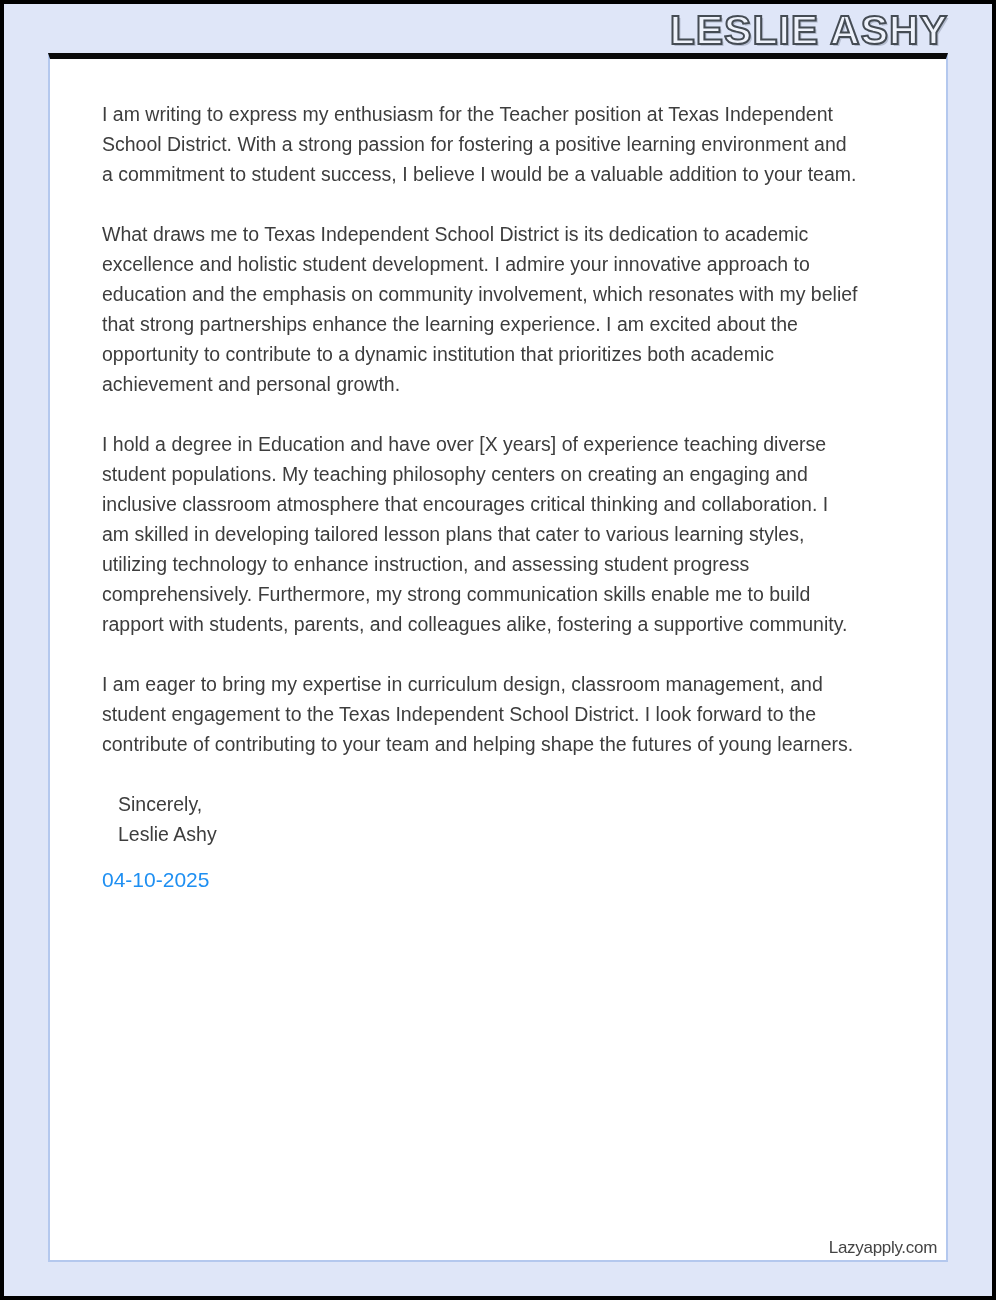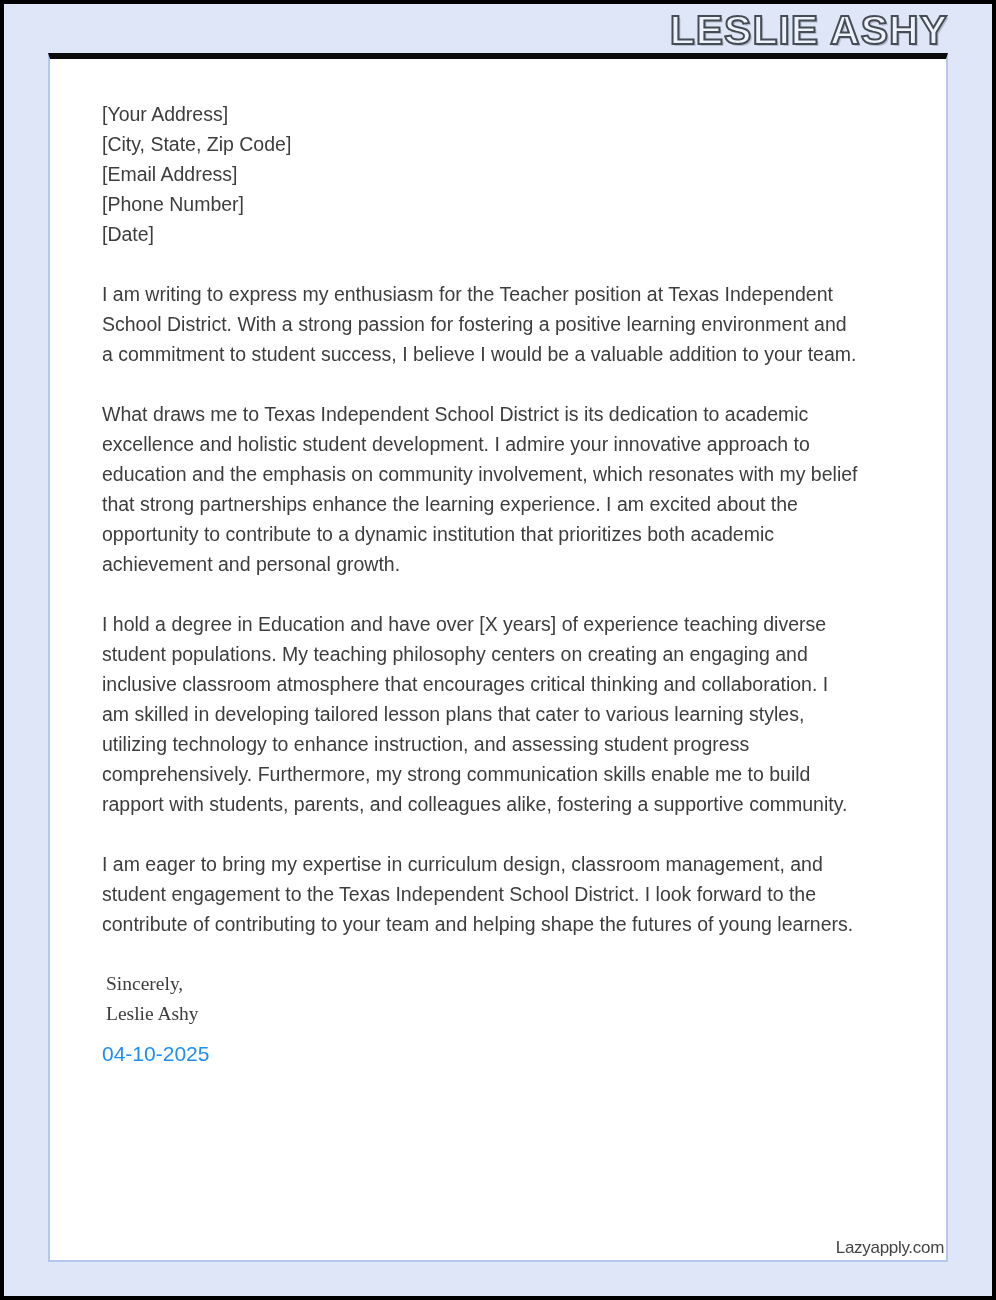--- a/index.html
+++ b/index.html
@@ -51,54 +51,47 @@
     padding: 40px 48px 0 52px;
     width: 858px;
     font-size: 19.5px;
     line-height: 30px;
     color: var(--text);
     font-weight: 400;
   }
   .letter-body p { margin: 0 0 30px 0; max-width: 800px; }
   .address-block { margin: 0 0 30px 0; }
   .address-line { line-height: 30px; }
-  .signoff-block { margin: 4px; font-family: Liberation Serif, serif; }
+  .signoff-block { margin: 16px; }
   .signoff-line { line-height: 30px; }
   .letter-date {
     margin-top: 10px;
     font-size: 21px;
     line-height: 30px;
     color: var(--accent_date);
   }
   .watermark {
     position: absolute;
-    right: 2px;
+    right: 9px;
     bottom: 2px;
     font-size: 17px;
     line-height: 20px;
     color: var(--watermark);
     font-stretch: condensed;
     letter-spacing: -0.3px;
   }
 </style>
 </head>
 <body>
 
 <div class="header-name">LESLIE ASHY</div>
 
 <div class="document">
   <div class="letter-body">
 
-    <div class="address-block">
-      <div class="address-line">[Your Address]</div>
-      <div class="address-line">[City, State, Zip Code]</div>
-      <div class="address-line">[Email Address]</div>
-      <div class="address-line">[Phone Number]</div>
-      <div class="address-line">[Date]</div>
-    </div>
 
 
     <p>I am writing to express my enthusiasm for the Teacher position at Texas Independent School District. With a strong passion for fostering a positive learning environment and a commitment to student success, I believe I would be a valuable addition to your team.</p>
     <p>What draws me to Texas Independent School District is its dedication to academic excellence and holistic student development. I admire your innovative approach to education and the emphasis on community involvement, which resonates with my belief that strong partnerships enhance the learning experience. I am excited about the opportunity to contribute to a dynamic institution that prioritizes both academic achievement and personal growth.</p>
     <p>I hold a degree in Education and have over [X years] of experience teaching diverse student populations. My teaching philosophy centers on creating an engaging and inclusive classroom atmosphere that encourages critical thinking and collaboration. I am skilled in developing tailored lesson plans that cater to various learning styles, utilizing technology to enhance instruction, and assessing student progress comprehensively. Furthermore, my strong communication skills enable me to build rapport with students, parents, and colleagues alike, fostering a supportive community.</p>
     <p>I am eager to bring my expertise in curriculum design, classroom management, and student engagement to the Texas Independent School District. I look forward to the contribute of contributing to your team and helping shape the futures of young learners.</p>
 
 
     <div class="signoff-block">
       <div class="signoff-line">Sincerely,</div>

